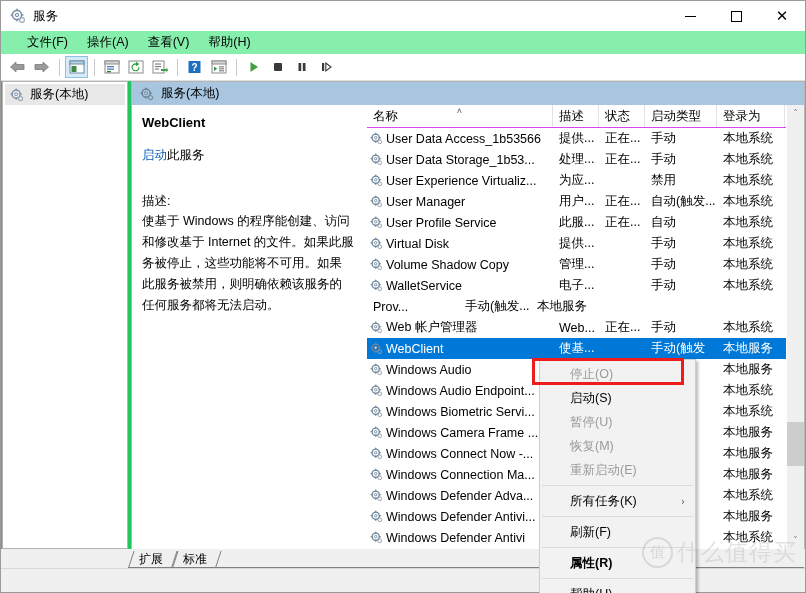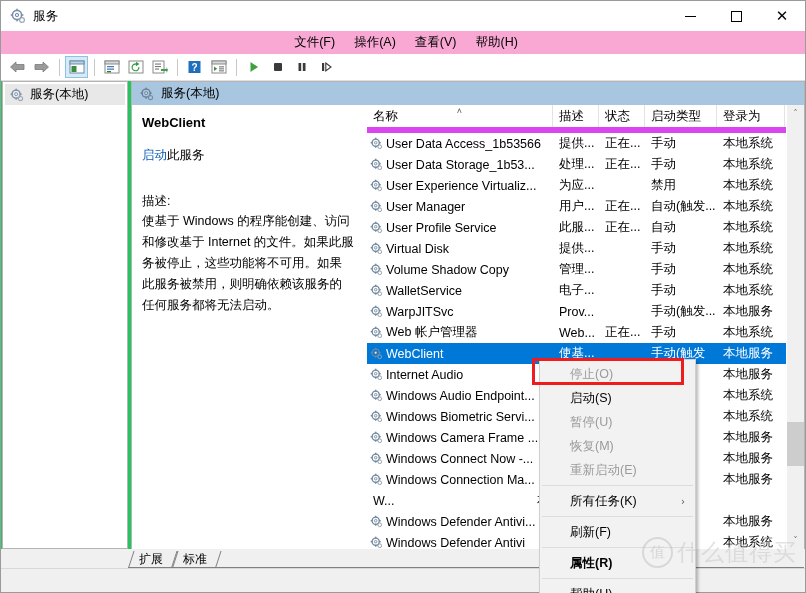--- a/index.html
+++ b/index.html
@@ -58,24 +58,23 @@
     border: 1px solid #000; box-sizing: border-box;
   }
   .win-btn .glyph-close {
     display:block; font-size: 15px; line-height: 15px;
     font-family: "DejaVu Sans", sans-serif;
   }
 
   
   .menubar {
     height: 23px; min-height: 23px;
-    background: #f9a8d4;
+    background: #86efac;
     display: flex; align-items: center;
-    padding-left: 7px;
-    justify-content: center;
+    padding-left: 17px;
   }
   .menu-item {
     padding: 2px 10px 3px 9px;
     font-size: 12.5px; color: #000;
     white-space: nowrap;
   }
 
   
   .toolbar {
     height: 26px; min-height: 26px;
@@ -180,21 +179,21 @@
     flex: 1; min-width: 0;
     background: #ffffff;
     border-left: 1px solid #ffffff;
     display: flex; flex-direction: column;
     position: relative;
     overflow: hidden;
   }
   .list-header {
     display: flex; height: 22px; min-height: 22px;
     background: #ffffff;
-    border-bottom: 6px solid #d946ef;
+    border-bottom: 1px solid #d946ef;
     font-size: 12.5px;
     position: relative;
   }
   .lh-cell {
     display: flex; align-items: center;
     padding-left: 6px;
     border-right: 1px solid #e3e3e3;
     box-sizing: border-box;
     position: relative;
     white-space: nowrap;
@@ -719,36 +718,20 @@
                     </svg>
                   </span>
                   <span>WalletService</span>
                 </div>
                 <div class="cell col-desc">电子...</div>
                 <div class="cell col-state"></div>
                 <div class="cell col-start">手动</div>
                 <div class="cell col-logon">本地系统</div>
               </div>
               <div class="row">
-                <div class="cell name col-name">
-                  <span class="sicon">
-                    <svg width="13" height="13" viewBox="0 0 16 16">
-                      <circle cx="7" cy="7" r="4.4" fill="none" stroke="#6f8599" stroke-width="1.6"></circle>
-                      <circle cx="7" cy="7" r="1.6" fill="#e9f1f7" stroke="#6f8599" stroke-width="1"></circle>
-                      <g fill="#6f8599">
-                        <rect x="6.3" y="0.8" width="1.5" height="2.1"></rect>
-                        <rect x="6.3" y="11.2" width="1.5" height="2.1"></rect>
-                        <rect x="0.8" y="6.3" width="2.1" height="1.5"></rect>
-                        <rect x="11.2" y="6.3" width="2.1" height="1.5"></rect>
-                      </g>
-                      <circle cx="12" cy="12" r="2.3" fill="none" stroke="#8ea0b0" stroke-width="1.2"></circle>
-                    </svg>
-                  </span>
-                  <span>WarpJITSvc</span>
-                </div>
                 <div class="cell col-desc">Prov...</div>
                 <div class="cell col-state"></div>
                 <div class="cell col-start">手动(触发...</div>
                 <div class="cell col-logon">本地服务</div>
               </div>
               <div class="row">
                 <div class="cell name col-name">
                   <span class="sicon">
                     <svg width="13" height="13" viewBox="0 0 16 16">
                       <circle cx="7" cy="7" r="4.4" fill="none" stroke="#6f8599" stroke-width="1.6"></circle>
@@ -799,21 +782,21 @@
                       <circle cx="7" cy="7" r="1.6" fill="#e9f1f7" stroke="#6f8599" stroke-width="1"></circle>
                       <g fill="#6f8599">
                         <rect x="6.3" y="0.8" width="1.5" height="2.1"></rect>
                         <rect x="6.3" y="11.2" width="1.5" height="2.1"></rect>
                         <rect x="0.8" y="6.3" width="2.1" height="1.5"></rect>
                         <rect x="11.2" y="6.3" width="2.1" height="1.5"></rect>
                       </g>
                       <circle cx="12" cy="12" r="2.3" fill="none" stroke="#8ea0b0" stroke-width="1.2"></circle>
                     </svg>
                   </span>
-                  <span>Internet Audio</span>
+                  <span>Windows Audio</span>
                 </div>
                 <div class="cell col-desc">管...</div>
                 <div class="cell col-state"></div>
                 <div class="cell col-start"></div>
                 <div class="cell col-logon">本地服务</div>
               </div>
               <div class="row">
                 <div class="cell name col-name">
                   <span class="sicon">
                     <svg width="13" height="13" viewBox="0 0 16 16">
@@ -917,20 +900,36 @@
                     </svg>
                   </span>
                   <span>Windows Connection Ma...</span>
                 </div>
                 <div class="cell col-desc">根...</div>
                 <div class="cell col-state"></div>
                 <div class="cell col-start"></div>
                 <div class="cell col-logon">本地服务</div>
               </div>
               <div class="row">
+                <div class="cell name col-name">
+                  <span class="sicon">
+                    <svg width="13" height="13" viewBox="0 0 16 16">
+                      <circle cx="7" cy="7" r="4.4" fill="none" stroke="#6f8599" stroke-width="1.6"></circle>
+                      <circle cx="7" cy="7" r="1.6" fill="#e9f1f7" stroke="#6f8599" stroke-width="1"></circle>
+                      <g fill="#6f8599">
+                        <rect x="6.3" y="0.8" width="1.5" height="2.1"></rect>
+                        <rect x="6.3" y="11.2" width="1.5" height="2.1"></rect>
+                        <rect x="0.8" y="6.3" width="2.1" height="1.5"></rect>
+                        <rect x="11.2" y="6.3" width="2.1" height="1.5"></rect>
+                      </g>
+                      <circle cx="12" cy="12" r="2.3" fill="none" stroke="#8ea0b0" stroke-width="1.2"></circle>
+                    </svg>
+                  </span>
+                  <span>Windows Defender Adva...</span>
+                </div>
                 <div class="cell col-desc">W...</div>
                 <div class="cell col-state"></div>
                 <div class="cell col-start"></div>
                 <div class="cell col-logon">本地系统</div>
               </div>
               <div class="row">
                 <div class="cell name col-name">
                   <span class="sicon">
                     <svg width="13" height="13" viewBox="0 0 16 16">
                       <circle cx="7" cy="7" r="4.4" fill="none" stroke="#6f8599" stroke-width="1.6"></circle>

